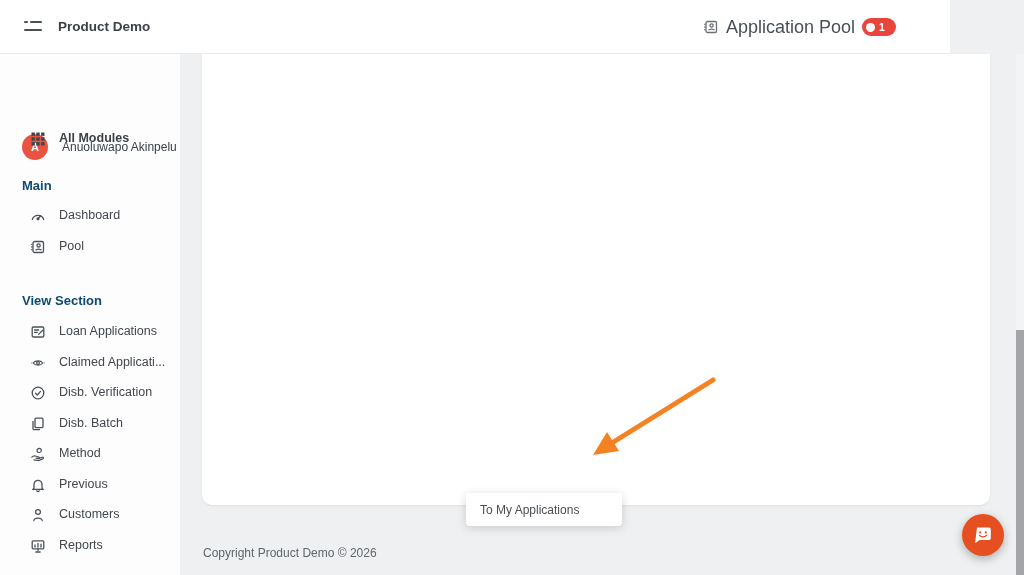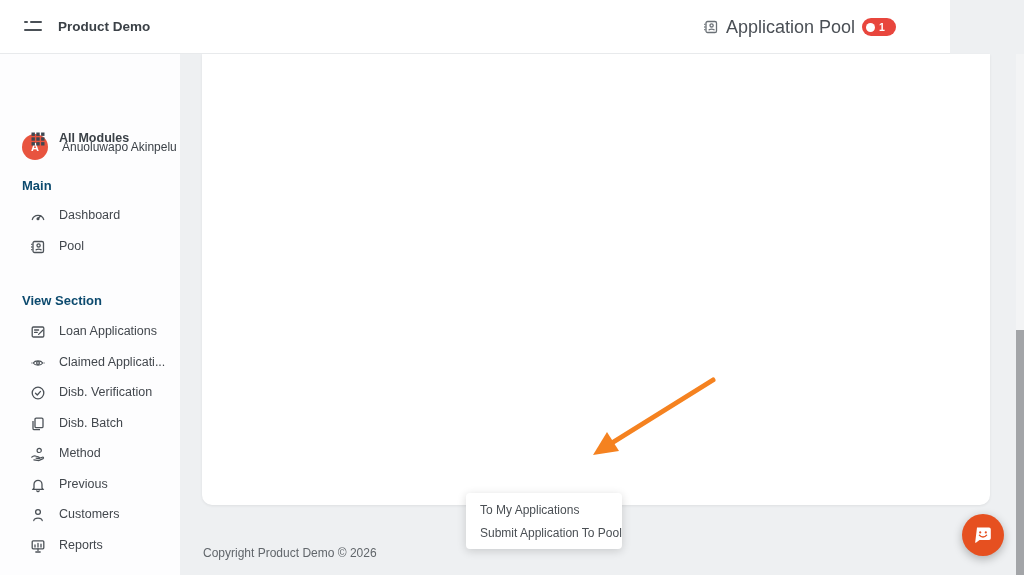--- a/index.html
+++ b/index.html
@@ -297,21 +297,20 @@
   <span class="icon16" style="width:10px; height:10px; flex-basis:10px; color:#fff;">
     <svg viewBox="0 0 10 10" style="width:10px; height:10px;" fill="none" stroke="currentColor" stroke-width="1.6" stroke-linecap="round">
         <path d="M1.5 3 L5 6.5 L8.5 3"></path>
       </svg>
   </span>
 </button>
 <button class="btn btn-next">Next</button>
 
 <div class="submit-menu">
   <div class="menu-item">To My Applications</div>
-  <div class="menu-item">Submit Application To Pool</div>
 </div>
 
 <div class="footer-text">Copyright Product Demo © 2026</div>
 
 <svg class="anno-arrow" viewBox="0 0 140 85">
   <line x1="128" y1="8" x2="22" y2="74" stroke="#f58220" stroke-width="5" stroke-linecap="round"></line>
   <polygon points="8,83 22,60 34,79" fill="#f58220"></polygon>
 </svg>
 
 <div class="chat-fab">

